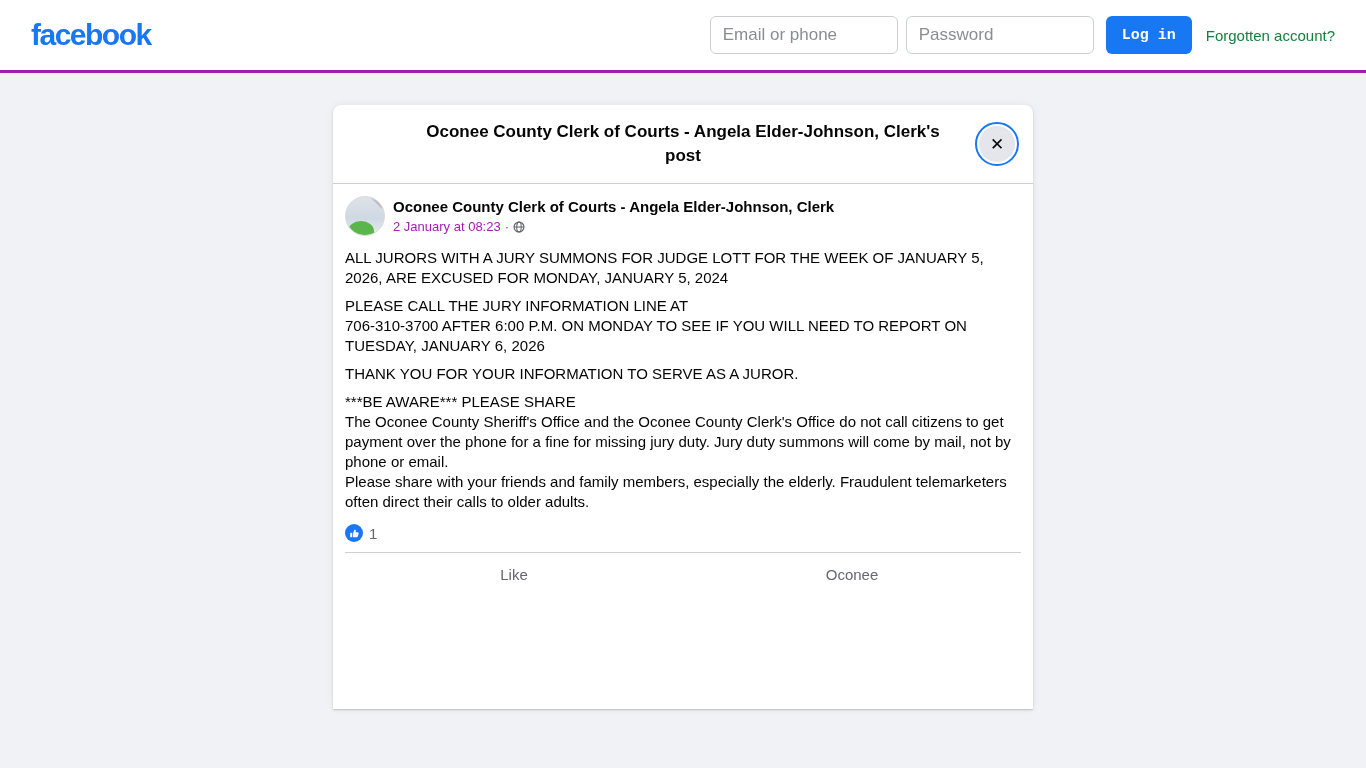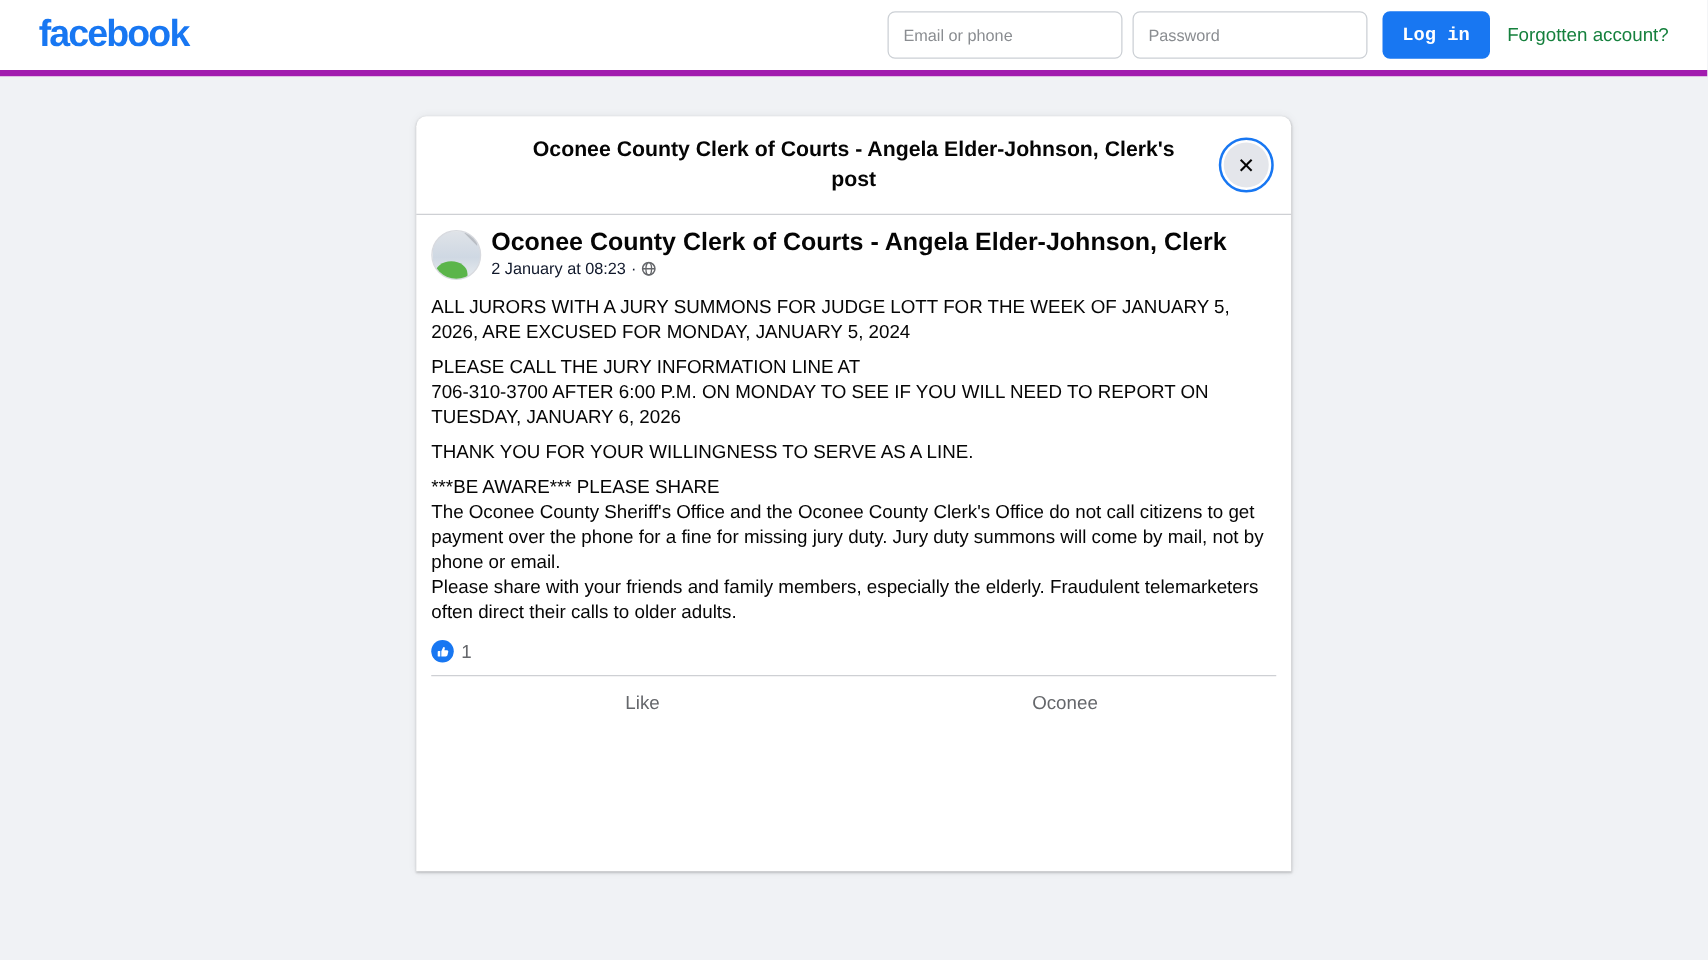--- a/index.html
+++ b/index.html
@@ -5,23 +5,23 @@
   * { margin: 0; padding: 0; box-sizing: border-box; }
   html, body {
     width: 1366px; height: 768px;
     background: #f0f2f5;
     font-family: "Liberation Sans", "DejaVu Sans", sans-serif;
     overflow: hidden;
   }
 
   
   .navbar {
-    height: 61px;
-    background: #ffffff;
-    border-bottom: 5px solid #a21caf;
+    height: 73px;
+    background: #ffffff;
+    border-bottom: 3px solid #a21caf;
     display: flex;
     align-items: center;
     padding: 0 31px;
   }
   .logo {
     color: #1877f2;
     font-size: 30px;
     font-weight: 700;
     letter-spacing: -1.5px;
     line-height: 1;
@@ -31,21 +31,21 @@
     margin-left: auto;
     display: flex;
     align-items: center;
   }
   .nav-input {
     width: 188px;
     height: 38px;
     border: 1px solid #ccd0d5;
     border-radius: 6px;
     padding: 0 12px;
-    font-size: 13px;
+    font-size: 17px;
     color: #1c1e21;
     margin-left: 8px;
     outline: none;
     font-family: inherit;
     background: #ffffff;
   }
   .nav-input::placeholder { color: #8a8d91; }
   .login-btn {
     height: 38px;
     margin-left: 12px;
@@ -141,33 +141,33 @@
   }
   .avatar .fold {
     position: absolute;
     top: 1px; right: 2px;
     width: 11px; height: 11px;
     background: #b9bdc3;
     clip-path: polygon(0 0, 100% 100%, 100% 0);
   }
   .post-meta { margin-left: 8px; }
   .author-name {
-    font-size: 20px;
+    font-size: 15px;
     font-weight: 700;
     color: #050505;
     line-height: 19px;
     cursor: pointer;
   }
   .timestamp-row {
     display: flex;
     align-items: center;
     gap: 4px;
     margin-top: 3px;
     font-size: 13px;
-    color: #0f172a;
+    color: #a21caf;
     line-height: 16px;
   }
   .globe-icon svg { display: block; }
 
   .post-text { margin-top: 12px; }
   .post-text p {
     font-size: 15px;
     line-height: 20px;
     color: #050505;
     white-space: pre-line;
@@ -250,21 +250,21 @@
             </svg>
           </span>
         </div>
       </div>
     </div>
 
     <div class="post-text">
       <p>ALL JURORS WITH A JURY SUMMONS FOR JUDGE LOTT FOR THE WEEK OF JANUARY 5, 2026, ARE EXCUSED FOR MONDAY, JANUARY 5, 2024</p>
       <p>PLEASE CALL THE JURY INFORMATION LINE AT
 706-310-3700 AFTER 6:00 P.M. ON MONDAY TO SEE IF YOU WILL NEED TO REPORT ON TUESDAY, JANUARY 6, 2026</p>
-      <p>THANK YOU FOR YOUR WILLINGNESS TO SERVE AS A LINE.</p>
+      <p>THANK YOU FOR YOUR INFORMATION TO SERVE AS A JUROR.</p>
       <p>***BE AWARE*** PLEASE SHARE
 The Oconee County Sheriff's Office and the Oconee County Clerk's Office do not call citizens to get payment over the phone for a fine for missing jury duty. Jury duty summons will come by mail, not by phone or email.
 Please share with your friends and family members, especially the elderly. Fraudulent telemarketers often direct their calls to older adults.</p>
     </div>
 
     <div class="reactions-row">
       <span class="like-bubble">
         <svg width="11" height="11" viewBox="0 0 16 16">
           <path fill="#ffffff" d="M2.5 7h2.2v6.5H2.5c-.4 0-.8-.3-.8-.8V7.8c0-.4.4-.8.8-.8zm3.4 6.5V7.2l2-4.3c.2-.5.8-.7 1.3-.5.6.2.9.8.8 1.4L9.5 6h3.1c.9 0 1.6.9 1.4 1.8l-.9 3.9c-.2.9-1 1.6-2 1.6H5.9z"></path>
         </svg>

